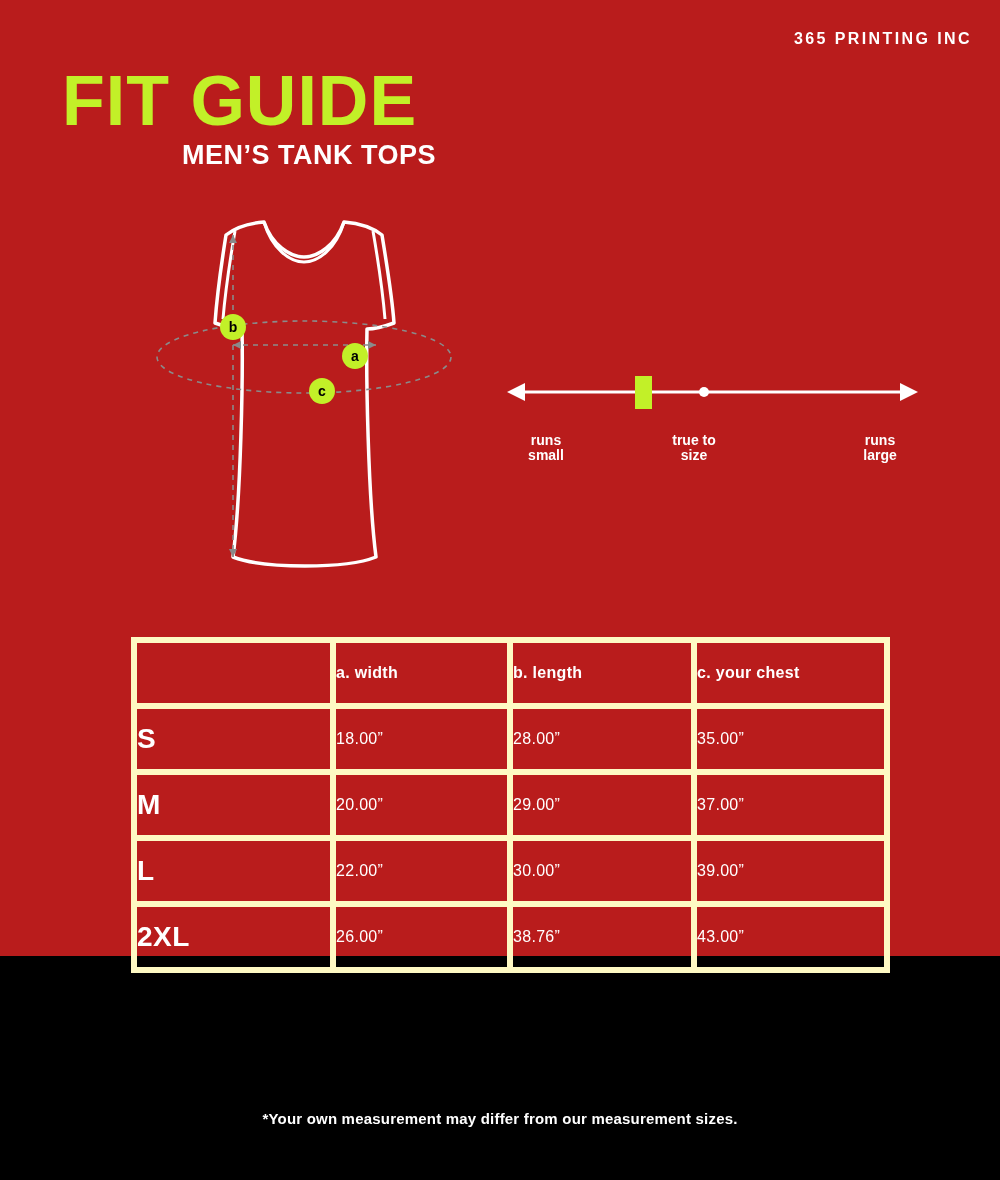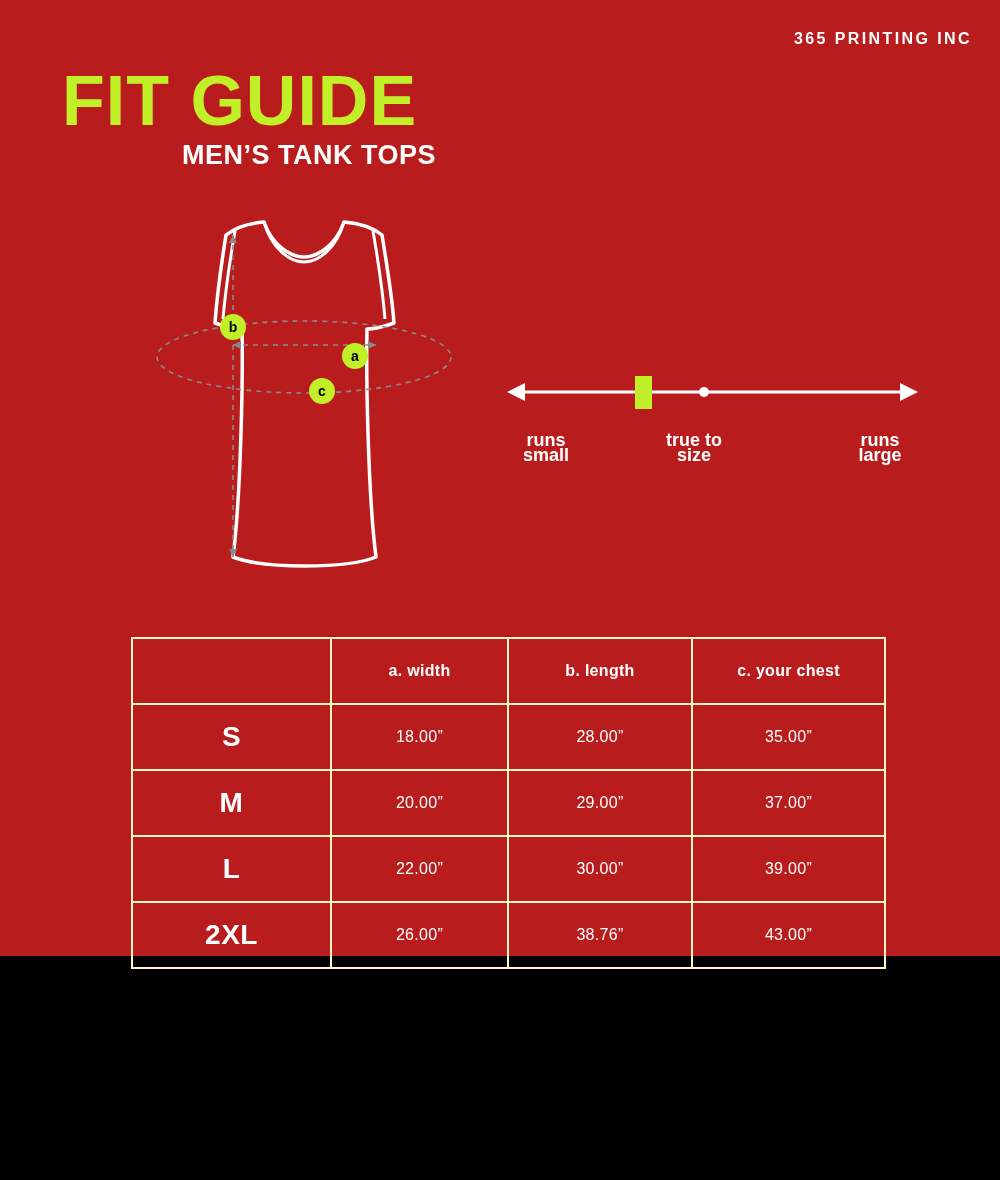--- a/index.html
+++ b/index.html
@@ -79,21 +79,21 @@
   
   .scale-wrap {
     position: absolute;
     left: 505px;
     top: 365px;
     width: 415px;
     height: 110px;
   }
   .scale-label {
     position: absolute;
-    font-size: 18px;
+    font-size: 14px;
     font-weight: bold;
     line-height: 15px;
     text-align: center;
     color: #ffffff;
     width: 90px;
   }
   .lbl-small { left: -4px; top: 68px; }
   .lbl-true  { left: 144px; top: 68px; text-align: center; }
   .lbl-large { left: 330px; top: 68px; }
 
@@ -103,23 +103,23 @@
     left: 131px;
     top: 637px;
     width: 753px;
   }
   table.sizes {
     border-collapse: collapse;
     width: 753px;
     table-layout: fixed;
   }
   table.sizes td, table.sizes th {
-    border: 2px solid #fef9c3;
+    border: 6px solid #fef9c3;
     height: 66px;
-    text-align: center;
+    text-align: left;
     vertical-align: middle;
     color: #ffffff;
   }
   table.sizes col.c0 { width: 199px; }
   table.sizes col.c1 { width: 177px; }
   table.sizes col.c2 { width: 184px; }
   table.sizes col.c3 { width: 193px; }
   .hdr { font-size: 16px; font-weight: bold; letter-spacing: 0.3px; }
   .sizecell { font-size: 28px; font-weight: bold; letter-spacing: 0.5px; }
   .valcell { font-size: 16px; font-weight: normal; letter-spacing: 0.3px; }
@@ -238,14 +238,15 @@
         <tr>
           <td class="sizecell">2XL</td>
           <td class="valcell">26.00”</td>
           <td class="valcell">38.76”</td>
           <td class="valcell">43.00”</td>
         </tr>
       </tbody>
     </table>
   </div>
 
+  <div class="footnote">*Your own measurement may differ from our measurement sizes.</div>
 
 </div>
 
 </body></html>

